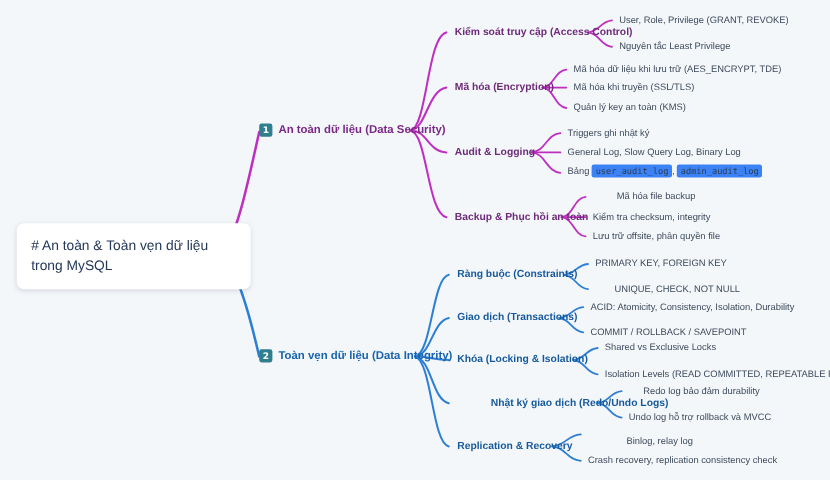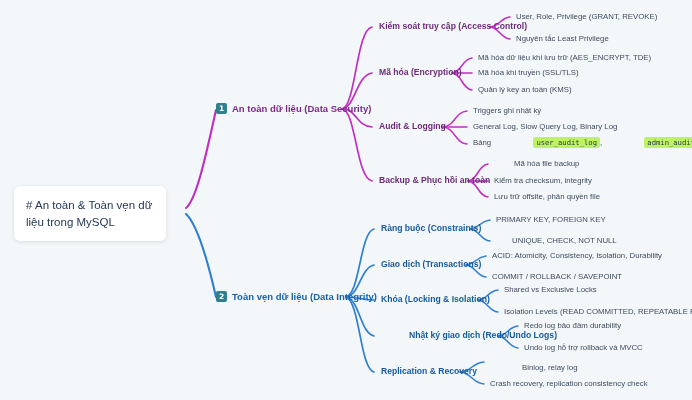--- a/index.html
+++ b/index.html
@@ -11,21 +11,21 @@
     position:relative;
   }
   #canvas{position:absolute;inset:0;width:692px;height:400px;}
   svg.links{position:absolute;left:0;top:0;width:692px;height:400px;pointer-events:none;}
 
   .node{position:absolute;white-space:nowrap;}
 
   
   .root{
     left:14px;top:186px;
-    width:152px;
+    width:195px;
     background:#ffffff;
     border-radius:6px;
     box-shadow:0 1px 4px rgba(20,40,70,.13);
     padding:11px 12px;
     box-sizing:border-box;
     white-space:normal;
     font-size:11.5px;
     line-height:1.45;
     color:#253858;
     font-weight:400;
@@ -49,25 +49,24 @@
   
   .l2{font-size:8.6px;font-weight:bold;}
   .l2.sec{color:#6d2a78;}
   .l2.integ{color:#15599c;}
 
   
   .leaf{font-size:7.8px;color:#3d4a5c;font-weight:normal;}
   code.chip{
     font-family:"DejaVu Sans Mono","Liberation Mono",monospace;
     font-size:7.2px;
-    background:#bef264;
+    background:#3b82f6;
     color:#2f3b4c;
     border-radius:2px;
     padding:1px 3px;
-    margin-left:40px;
   }
 </style>
 </head>
 <body>
 
 <div id="canvas">
 
   <svg class="links" viewBox="0 0 692 400">
     <g fill="none" stroke-linecap="round">
 
@@ -159,20 +158,20 @@
 
   <div class="node l2 integ" style="left:381px;top:259px;">Giao dịch (Transactions)</div>
   <div class="node leaf" style="left:492px;top:251px;">ACID: Atomicity, Consistency, Isolation, Durability</div>
   <div class="node leaf" style="left:492px;top:272px;">COMMIT / ROLLBACK / SAVEPOINT</div>
 
   <div class="node l2 integ" style="left:381px;top:294px;">Khóa (Locking &amp; Isolation)</div>
   <div class="node leaf" style="left:504px;top:285px;">Shared vs Exclusive Locks</div>
   <div class="node leaf" style="left:504px;top:307px;">Isolation Levels (READ COMMITTED, REPEATABLE READ...)</div>
 
   <div class="node l2 integ" style="left:381px;top:330px;padding-left:28px;">Nhật ký giao dịch (Redo/Undo Logs)</div>
-  <div class="node leaf" style="left:524px;top:321px;text-align:right;">Redo log bảo đảm durability</div>
+  <div class="node leaf" style="left:536px;top:321px;text-align:right;">Redo log bảo đảm durability</div>
   <div class="node leaf" style="left:524px;top:343px;">Undo log hỗ trợ rollback và MVCC</div>
 
   <div class="node l2 integ" style="left:381px;top:366px;">Replication &amp; Recovery</div>
   <div class="node leaf" style="left:490px;top:363px;padding-left:32px;">Binlog, relay log</div>
   <div class="node leaf" style="left:490px;top:379px;">Crash recovery, replication consistency check</div>
 
 </div>
 
 </body></html>

